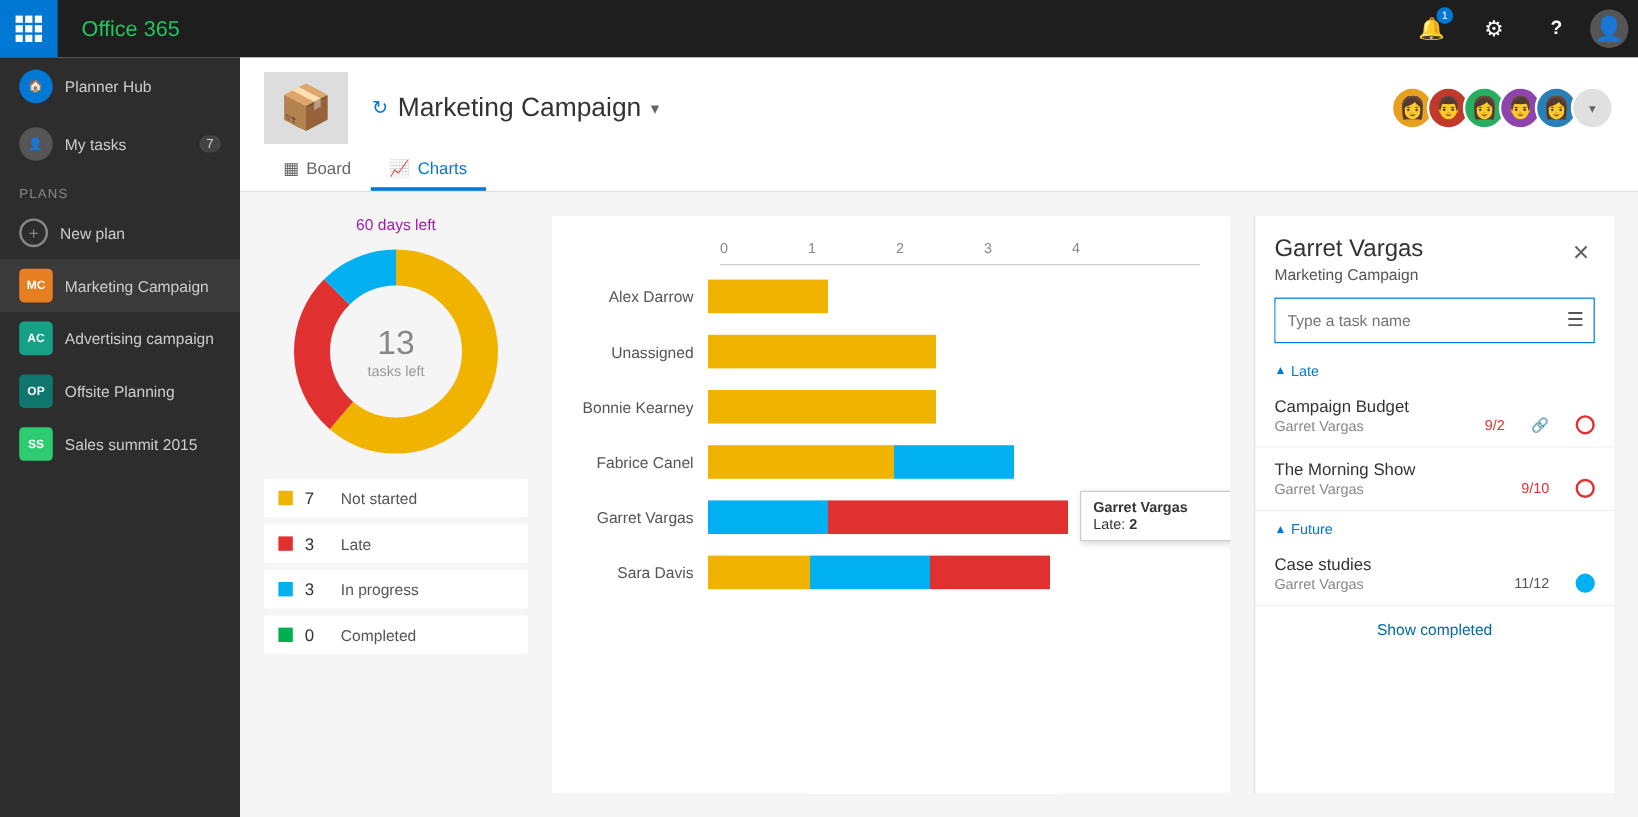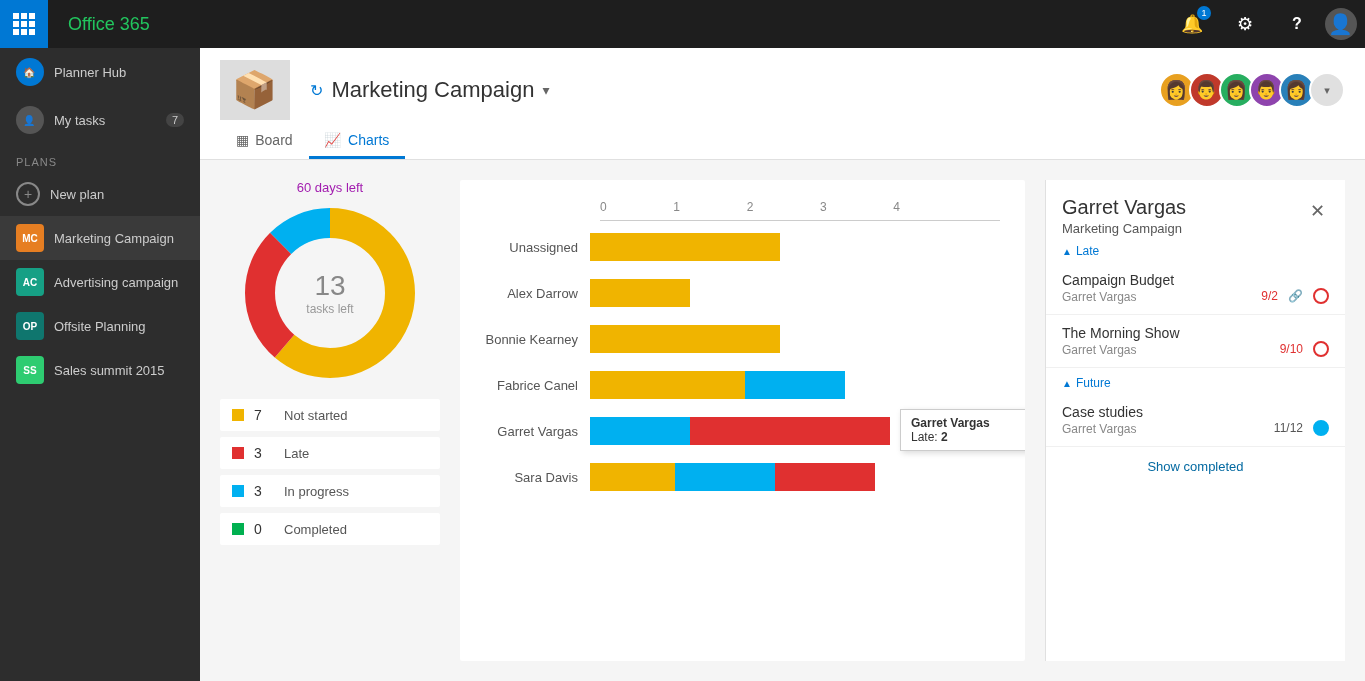--- a/index.html
+++ b/index.html
@@ -96,21 +96,21 @@
     .task-input { flex: 1; border: none; outline: none; padding: 8px 10px; font-size: 13px; color: #999; }
     .task-input-icon { padding: 8px; color: #555; cursor: pointer; }
 
     .section-header { padding: 8px 16px 4px; font-size: 12px; color: #0078d4; display: flex; align-items: center; gap: 4px; cursor: pointer; }
     .section-arrow { font-size: 10px; }
 
     .task-item { padding: 10px 16px; border-bottom: 1px solid #f0f0f0; display: flex; align-items: flex-end; justify-content: space-between; gap: 8px; }
     .task-info { flex: 1; }
     .task-name { font-size: 14px; color: #333; }
     .task-assignee { font-size: 12px; color: #888; margin-top: 2px; }
-    .task-meta { display: flex; align-items: center; gap: 10px; flex-shrink: 0; }
+    .task-meta { display: flex; align-items: center; gap: 22px; flex-shrink: 0; }
     .task-count { font-size: 12px; color: #e03030; }
     .task-count.normal { color: #555; }
     .task-attach { font-size: 12px; color: #888; }
     .task-circle { width: 16px; height: 16px; border-radius: 50%; border: 2px solid #ccc; flex-shrink: 0; }
     .task-circle.red { border-color: #e03030; }
     .task-circle.blue-fill { background: #00b0f0; border-color: #00b0f0; }
 
     .show-completed { text-align: center; padding: 12px; font-size: 13px; color: #0369a1; cursor: pointer; }
 
     
@@ -276,30 +276,30 @@
         <div style="display:flex; padding: 0 0 6px 120px; color:#888; font-size:12px; justify-content:space-between; max-width:420px;">
           <span>0</span>
           <span>1</span>
           <span>2</span>
           <span>3</span>
           <span>4</span>
         </div>
         <div style="border-top:1px solid #ccc; margin-left:120px; margin-bottom:12px; max-width:400px;"></div>
 
         <div class="bar-row">
+          <div class="bar-label">Alex Darrow</div>
+          <div class="bar-track">
+            <div class="bar-segment bar-yellow" style="width:100px;"></div>
+          </div>
+        </div>
+
+        <div class="bar-row">
           <div class="bar-label">Unassigned</div>
           <div class="bar-track">
             <div class="bar-segment bar-yellow" style="width:190px;"></div>
-          </div>
-        </div>
-
-        <div class="bar-row">
-          <div class="bar-label">Alex Darrow</div>
-          <div class="bar-track">
-            <div class="bar-segment bar-yellow" style="width:100px;"></div>
           </div>
         </div>
 
         <div class="bar-row">
           <div class="bar-label">Bonnie Kearney</div>
           <div class="bar-track">
             <div class="bar-segment bar-yellow" style="width:190px;"></div>
           </div>
         </div>
 
@@ -336,20 +336,24 @@
 
       <div class="right-panel">
         <div class="right-panel-header">
           <div>
             <div class="right-panel-person">Garret Vargas</div>
             <div class="right-panel-project">Marketing Campaign</div>
           </div>
           <div class="close-btn">✕</div>
         </div>
 
+        <div class="task-input-row">
+          <input class="task-input" type="text" placeholder="Type a task name" style="">
+          <div class="task-input-icon">☰</div>
+        </div>
 
         <div class="section-header">
           <span class="section-arrow">▲</span>
           <span>Late</span>
         </div>
 
         <div class="task-item">
           <div class="task-info">
             <div class="task-name">Campaign Budget</div>
             <div class="task-assignee">Garret Vargas</div>

